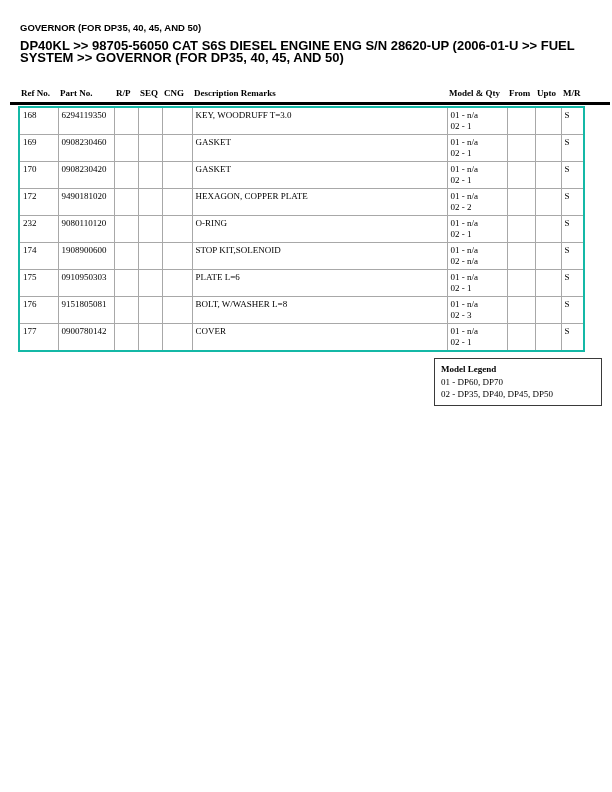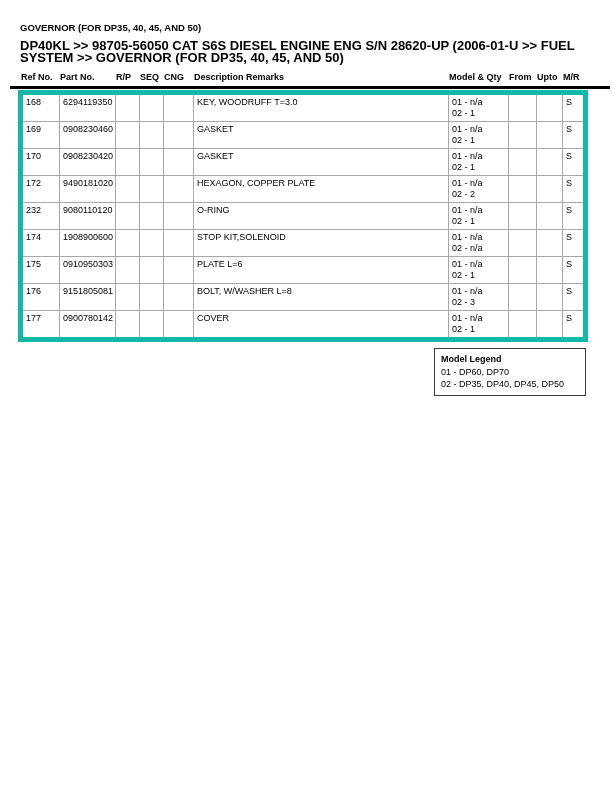--- a/index.html
+++ b/index.html
@@ -4,35 +4,35 @@
 <style>
   * { margin:0; padding:0; box-sizing:border-box; }
   html,body { background:#ffffff; }
   .page {
     width:612px; height:792px; background:#ffffff; color:#000;
     font-family:"Liberation Sans", sans-serif; position:relative; overflow:hidden;
   }
   .content { padding:22px 16px 0 20px; }
   .doc-title { font-size:9.5px; font-weight:bold; line-height:12px; }
   .breadcrumb { font-size:13px; font-weight:bold; line-height:12px; margin-top:6px; max-width:578px; }
-  .tablewrap { margin-top:8px; margin-left:-2px; }
+  .tablewrap { margin-top:24px; margin-left:-2px;font-family:Liberation Serif, serif; }
   table { border-collapse:collapse; table-layout:fixed; width:565px; }
   .hdr th {
     font-size:9px; font-weight:bold; text-align:left;
     padding:0 3px 3px 3px; line-height:11px; vertical-align:bottom; overflow:hidden; white-space:nowrap;
   }
   .rule { height:3px; background:#000; width:600px; margin-left:-8px; margin-bottom:1px; }
-  .body-table { border:5px solid #14b8a6; }
+  .body-table { border:2px solid #14b8a6; }
   .body-table td {
     border:1px solid #a8a8a8; font-size:9px; line-height:11px;
     vertical-align:top; padding:2px 3px; height:26px; overflow:hidden;
   }
   .qty { white-space:pre-line; }
   .legend {
-    margin-top:6px; margin-left:416px; width:152px;
+    margin-top:6px; margin-left:416px; width:168px;
     border:1px solid #3a3a3a; padding:3px 6px 5px 6px; background:#fff;
   }
   .legend-title { font-size:9px; font-weight:bold; line-height:14px; }
   .legend-item { font-size:9px; line-height:12px; }
 </style>
 </head>
 <body>
 
 <div class="page">
   <div class="content">

